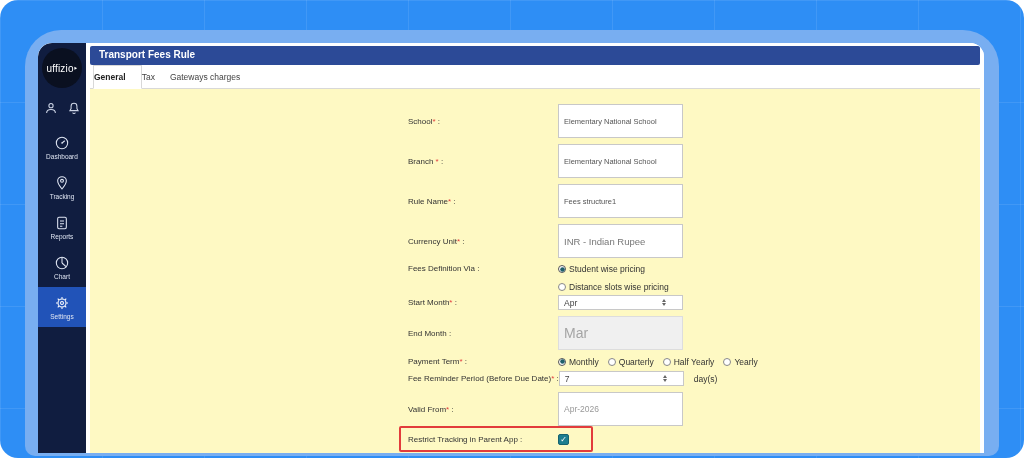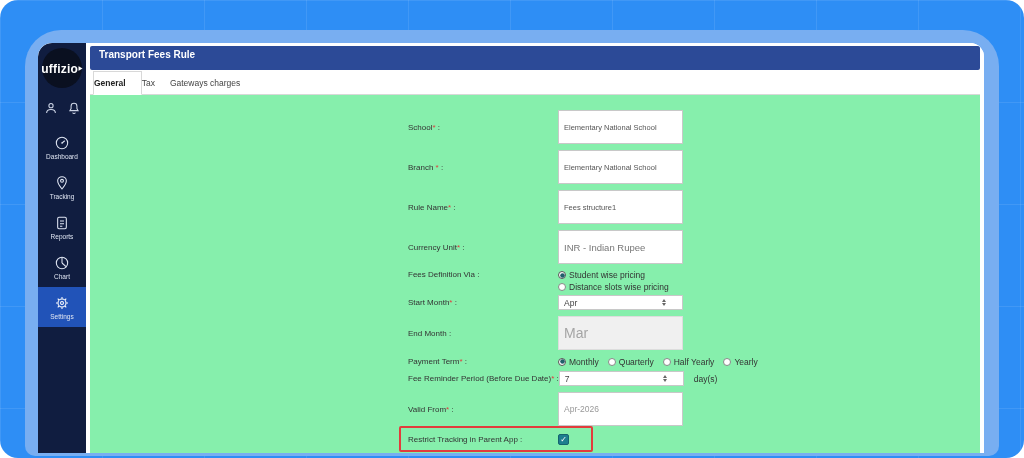--- a/index.html
+++ b/index.html
@@ -16,58 +16,58 @@
     background:#78aef1; border-radius:36px 36px 10px 10px; }
 
   .window { position:absolute; left:38px; top:43px; width:946px; height:410px;
     background:#ffffff; border-radius:14px 14px 0 0; overflow:hidden; display:flex; }
 
   
   .sidebar { width:48px; flex:0 0 48px; background:#101d40; border-radius:14px 0 0 0;
     display:flex; flex-direction:column; align-items:center; }
   .logo { margin-top:5px; width:40px; height:40px; border-radius:50%; background:#0a1020;
     display:flex; align-items:center; justify-content:center; }
-  .logo span { color:#fff; font-size:12px; font-weight:bold; letter-spacing:.2px; }
+  .logo span { color:#fff; font-size:10px; font-weight:normal; letter-spacing:.2px; }
   .quick-icons { margin-top:13px; display:flex; gap:9px; }
   .quick-icons svg { display:block; }
   .nav { margin-top:12px; width:100%; display:flex; flex-direction:column; align-items:center; }
   .nav-item { width:100%; padding:8px 0 7px 0; display:flex; flex-direction:column; align-items:center; gap:2px; cursor:pointer; }
   .nav-item .nav-label { color:#dfe5f2; font-size:6.5px; }
   .nav-item.active { background:#2153b8; }
   .icon-svg { display:block; }
 
   
   .main { flex:1; background:#ffffff; display:flex; flex-direction:column; padding:3px 4px 0 4px; min-width:0; }
   .titlebar { background:#2c4a97; color:#ffffff; font-size:10px; font-weight:bold;
     height:25px; line-height:17px; padding-left:9px; border-radius:2px; }
   .tabbar { display:flex; align-items:flex-end; height:26px; border-bottom:1px solid #d8d8d8; background:#fff; padding-left:3px; }
   .tab { font-size:8.5px; color:#444; padding:6px 15px 6px 0; cursor:pointer; }
   .tab.active { font-weight:bold; color:#222; border:1px solid #d8d8d8; border-bottom:1px solid #ffffff; margin-bottom:-1px; background:#fff; }
 
-  .content { flex:1; background:#86efac; padding:15px 0 0 318px; position:relative; }
+  .content { flex:1; background:#fef9c3; padding:15px 0 0 318px; position:relative; }
 
   .frow { display:flex; align-items:center; min-height:15px; margin-bottom:6px; }
   .frow.top { align-items:flex-start; }
   .flabel { flex:0 0 150px; font-size:8px; color:#333; white-space:nowrap; overflow:visible; }
   .req { color:#e23c3c; }
 
   .tinput { width:125px; height:15px; border:1px solid #c8c8c8; background:#fff;
     font-size:7.5px; color:#555; padding:16px 5px; display:flex; align-items:center; white-space:nowrap; overflow:hidden; }
   .tinput.big { font-size:9.5px; color:#777; }
   .tinput.dim { background:#f0f0f0; border-color:#ddd; color:#a5a5a5; font-size:14px; }
   .tinput.ghost { color:#999; font-size:8.5px; }
 
   .sel { width:125px; height:15px; border:1px solid #c8c8c8; background:#fff; font-size:8.5px; color:#444;
     padding:0 16px 0 5px; display:flex; align-items:center; justify-content:space-between; cursor:pointer; }
   .spinner { display:flex; flex-direction:column; gap:1px; align-items:center; }
   .spinner i { width:0; height:0; border-left:2.5px solid transparent; border-right:2.5px solid transparent; }
   .spinner i.up { border-bottom:3px solid #666; }
   .spinner i.dn { border-top:3px solid #666; }
 
-  .radio-col { display:flex; flex-direction:column; gap:2px; }
+  .radio-col { display:flex; flex-direction:column; gap:8px; }
   .radio-row { display:flex; gap:9px;text-align:center; }
   .radio-opt { display:flex; align-items:center; gap:3px; font-size:8.5px; color:#333; cursor:pointer; white-space:nowrap; }
   .radio { width:8px; height:8px; border:1px solid #888; border-radius:50%; background:#fff; position:relative; flex:0 0 8px; }
   .radio.sel-dot { border-color:#555; }
   .radio.sel-dot::after { content:""; position:absolute; left:1.5px; top:1.5px; width:3px; height:3px; border-radius:50%; background:#20606b; box-shadow:0 0 0 .8px #20606b; }
 
   .suffix { margin-left:10px; font-size:8.5px; color:#333; }
 
   .restrict-wrap { position:relative; margin-top:5px; }
   .checkbox { width:11px; height:11px; background:#1d7e8f; border:1px solid #15636f; border-radius:2px;

